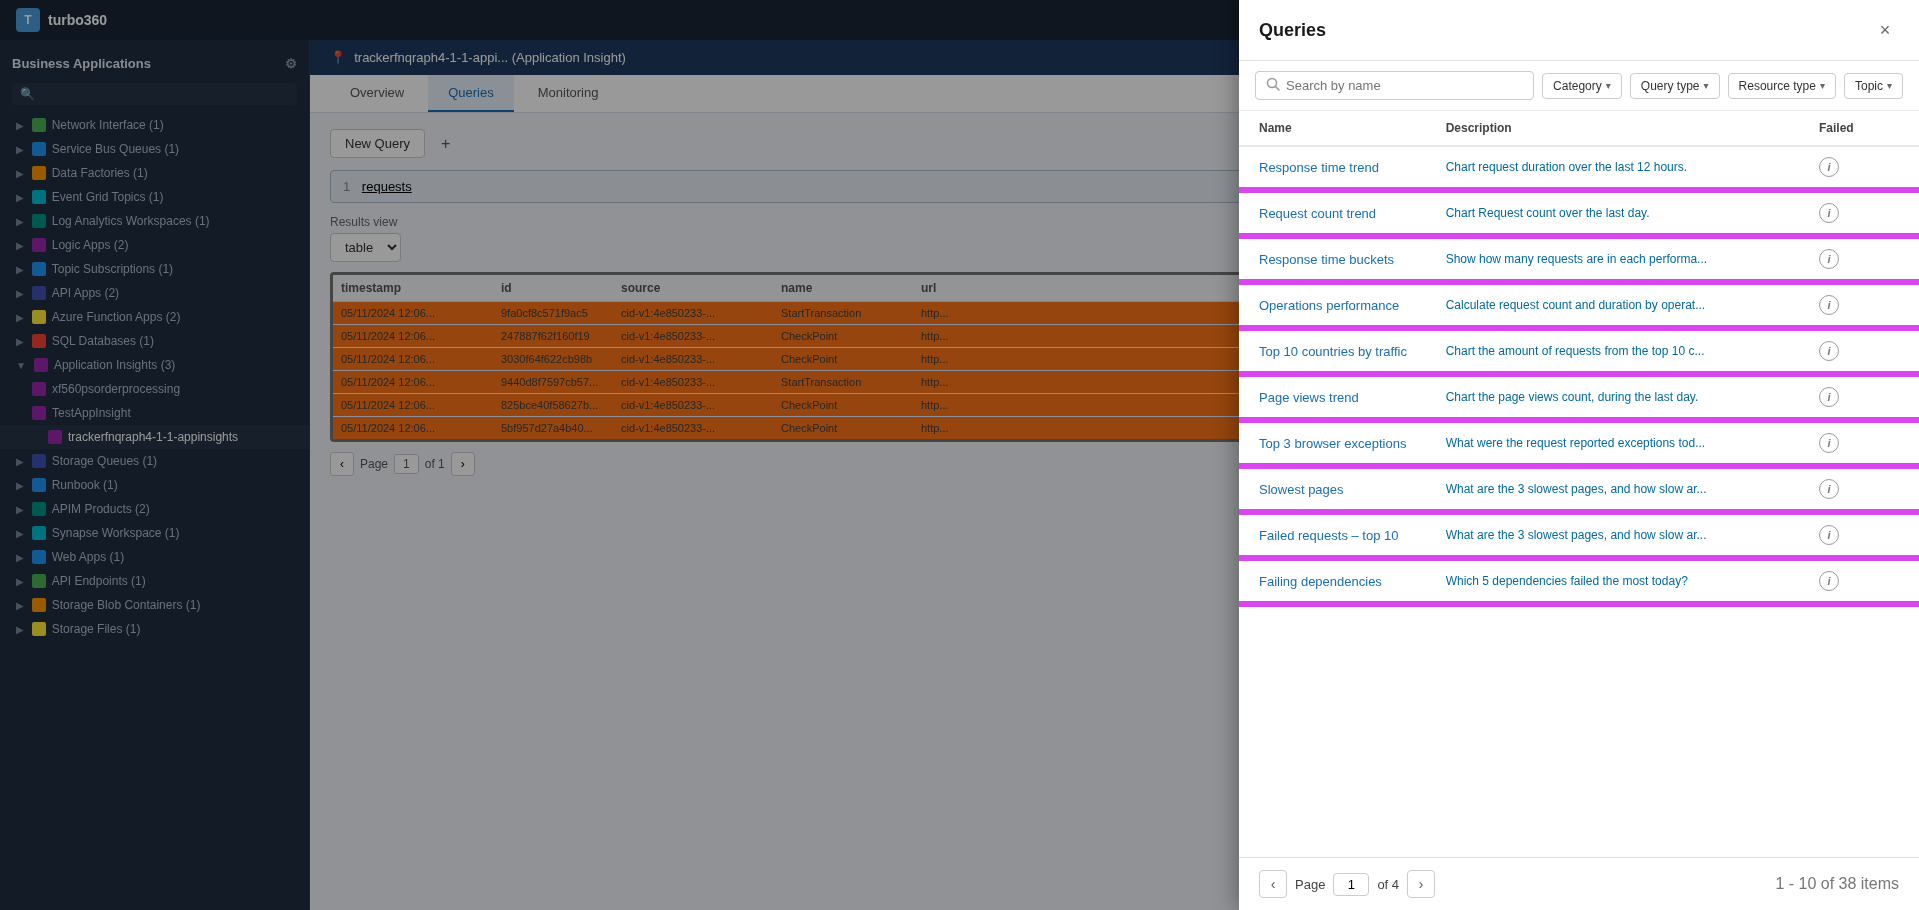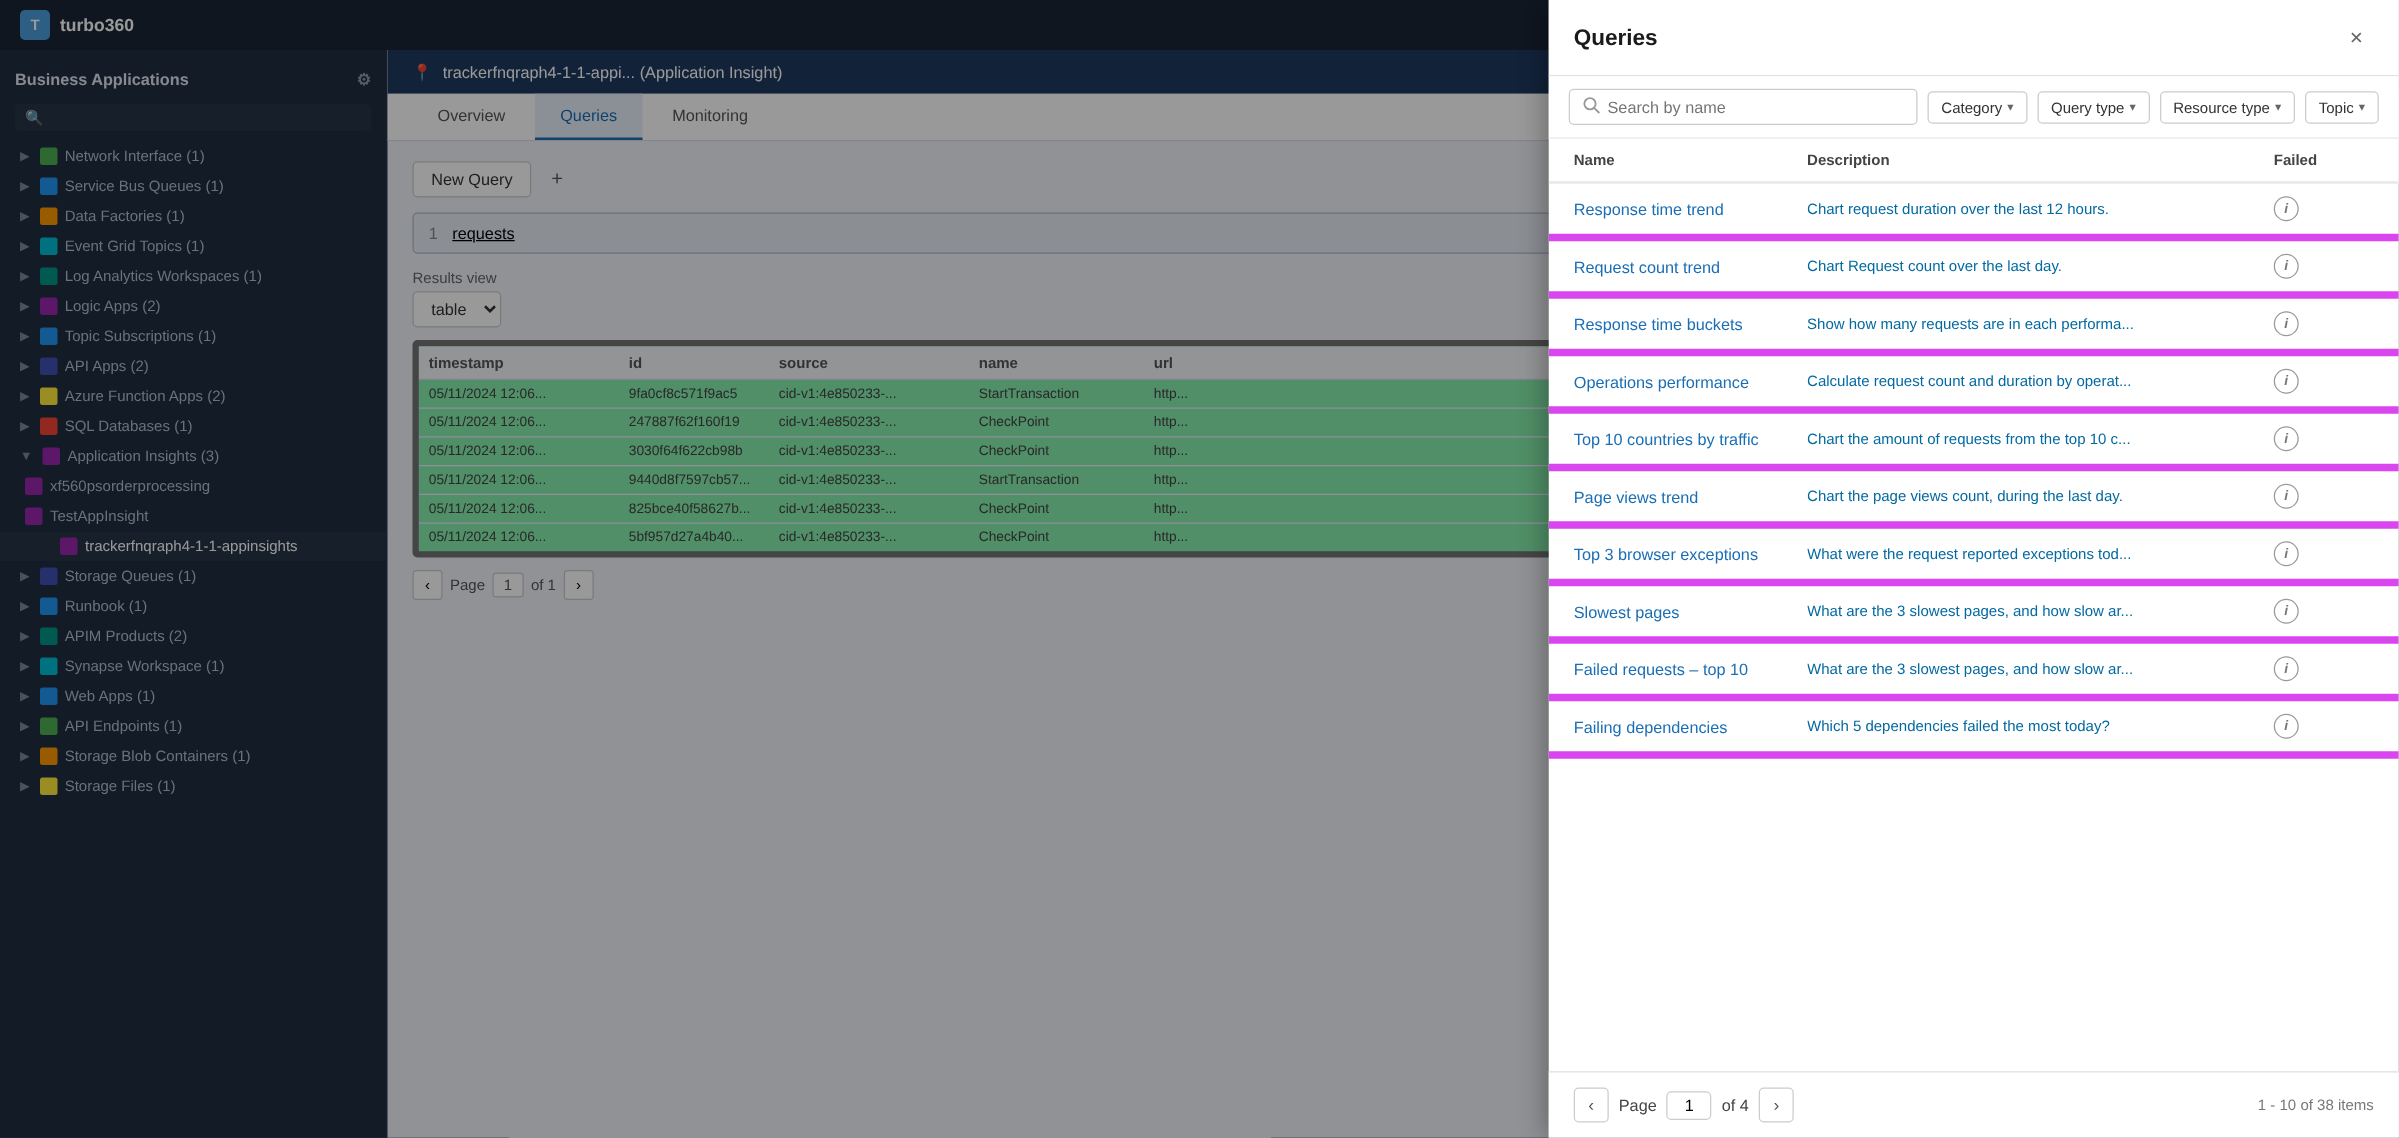--- a/index.html
+++ b/index.html
@@ -71,21 +71,21 @@
     .sidebar-item .item-icon { width: 14px; height: 14px; border-radius: 2px; display: inline-block; flex-shrink: 0; }
     .icon-green { background: #4caf50; }
     .icon-blue { background: #2196f3; }
     .icon-orange { background: #ff9800; }
     .icon-teal { background: #009688; }
     .icon-cyan { background: #00bcd4; }
     .icon-purple { background: #9c27b0; }
     .icon-darkblue { background: #3f51b5; }
     .icon-red { background: #f44336; }
     .icon-yellow { background: #ffeb3b; }
-    .sidebar-item.sub { padding-left: 20px; }
+    .sidebar-item.sub { padding-left: 32px; }
     .sidebar-item.sub2 { padding-left: 48px; }
 
     
     .main-content {
       position: fixed;
       top: 40px; left: 310px; right: 0; bottom: 0;
       background: #f0f4f8;
       z-index: 1;
       overflow: hidden;
     }
@@ -149,22 +149,22 @@
     .results-select {
       background: white;
       border: 1px solid #ccc;
       border-radius: 4px;
       padding: 5px 10px;
       font-size: 13px;
       color: #333;
       margin-bottom: 10px;
     }
     .results-table {
-      background: #86efac;
-      border: 5px solid #737373;
+      background: #f97316;
+      border: 3px solid #737373;
       border-radius: 4px;
       overflow: hidden;
       font-size: 12px;
     }
     .results-table-header {
       display: grid;
       grid-template-columns: 160px 120px 160px 140px 100px;
       background: #f5f7fa;
       border-bottom: 1px solid #dde;
       padding: 6px 8px;
@@ -364,21 +364,21 @@
       color: #555;
     }
     .footer-page-input {
       width: 36px;
       border: 1px solid #ccc;
       border-radius: 4px;
       text-align: center;
       padding: 3px;
       font-size: 13px;
     }
-    .footer-total { font-size: 12px; color: #777; }
+    .footer-total { font-size: 16px; color: #777; }
   </style>
 </head>
 <body>
 
 <div class="top-bar">
   <div class="top-bar-logo">
     <div class="logo-icon">T</div>
     <span>turbo360</span>
   </div>
 </div>

